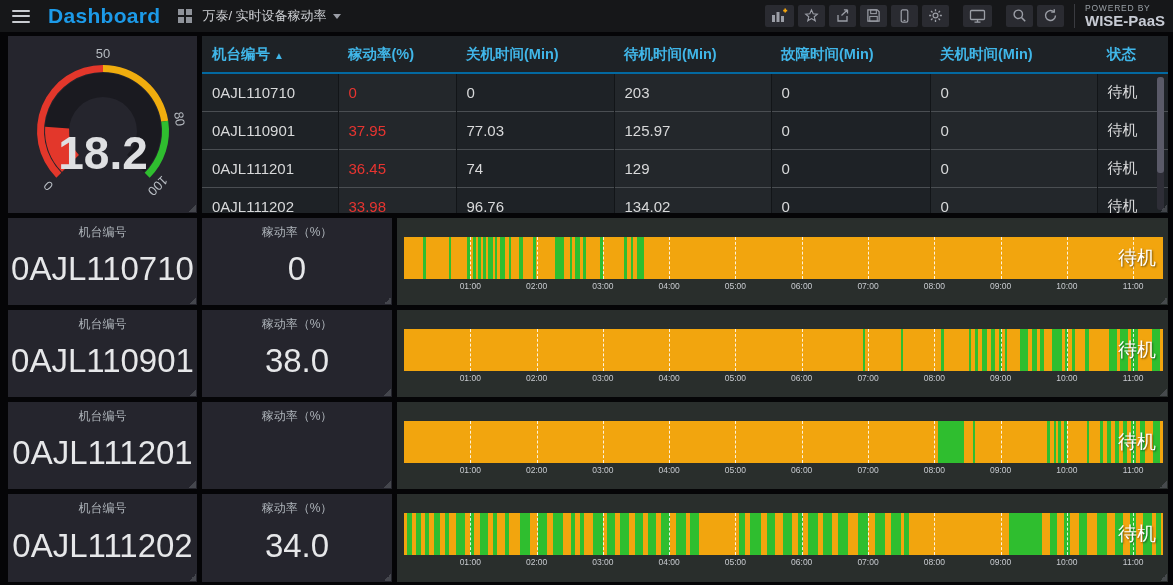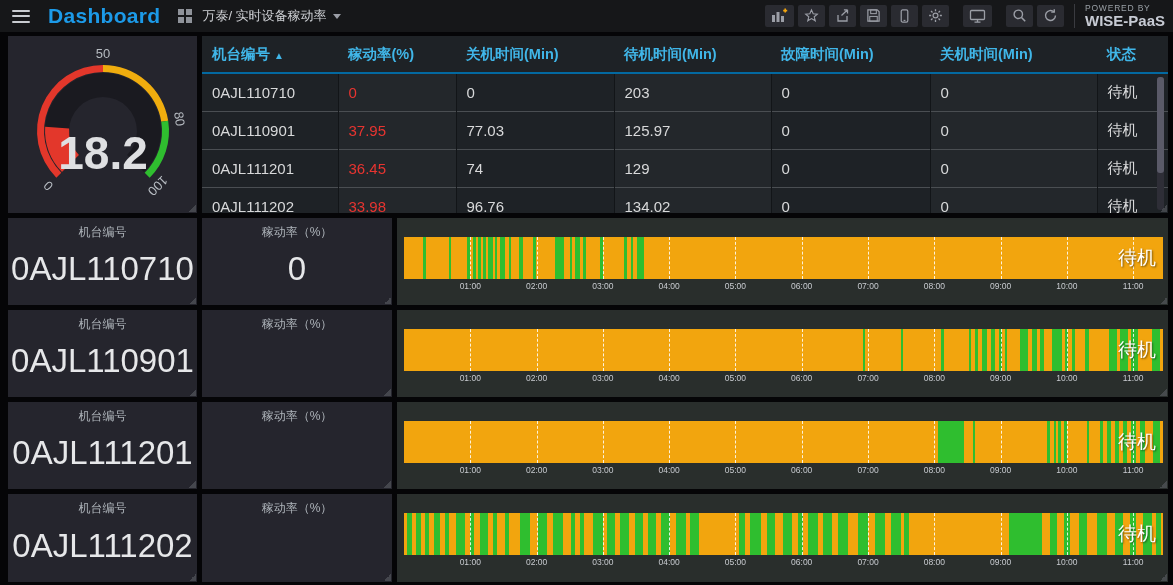--- a/index.html
+++ b/index.html
@@ -294,20 +294,21 @@
         </div>
         <div class="resize-handle"></div>
       </div>
       <div class="panel card">
         <div class="card-title">机台编号</div>
         <div class="card-value">0AJL110901</div>
         <div class="resize-handle"></div>
       </div>
       <div class="panel card">
         <div class="card-title">稼动率（%）</div>
+        <div class="card-value">38.0</div>
         <div class="resize-handle"></div>
       </div>
       <div class="panel tl-panel">
         <div class="tl-bar" style="background: rgb(242, 165, 14);">
           <div class="tl-seg" style="left: 60.4367%; width: 0.349345%; background: rgb(47, 190, 47);"></div>
           <div class="tl-seg" style="left: 65.5022%; width: 0.262009%; background: rgb(47, 190, 47);"></div>
           <div class="tl-seg" style="left: 70.7424%; width: 0.349345%; background: rgb(47, 190, 47);"></div>
           <div class="tl-seg" style="left: 74.4105%; width: 0.349345%; background: rgb(47, 190, 47);"></div>
           <div class="tl-seg" style="left: 75.2838%; width: 0.349345%; background: rgb(47, 190, 47);"></div>
           <div class="tl-seg" style="left: 76.1572%; width: 0.69869%; background: rgb(47, 190, 47);"></div>
@@ -406,20 +407,21 @@
         </div>
         <div class="resize-handle"></div>
       </div>
       <div class="panel card">
         <div class="card-title">机台编号</div>
         <div class="card-value">0AJL111202</div>
         <div class="resize-handle"></div>
       </div>
       <div class="panel card">
         <div class="card-title">稼动率（%）</div>
+        <div class="card-value">34.0</div>
         <div class="resize-handle"></div>
       </div>
       <div class="panel tl-panel">
         <div class="tl-bar" style="background: rgb(242, 165, 14);">
           <div class="tl-seg" style="left: 0.436681%; width: 0.611354%; background: rgb(47, 190, 47);"></div>
           <div class="tl-seg" style="left: 1.57205%; width: 0.611354%; background: rgb(47, 190, 47);"></div>
           <div class="tl-seg" style="left: 2.79476%; width: 0.524017%; background: rgb(47, 190, 47);"></div>
           <div class="tl-seg" style="left: 3.93013%; width: 0.873362%; background: rgb(47, 190, 47);"></div>
           <div class="tl-seg" style="left: 5.41485%; width: 0.524017%; background: rgb(47, 190, 47);"></div>
           <div class="tl-seg" style="left: 6.81223%; width: 1.22271%; background: rgb(47, 190, 47);"></div>

